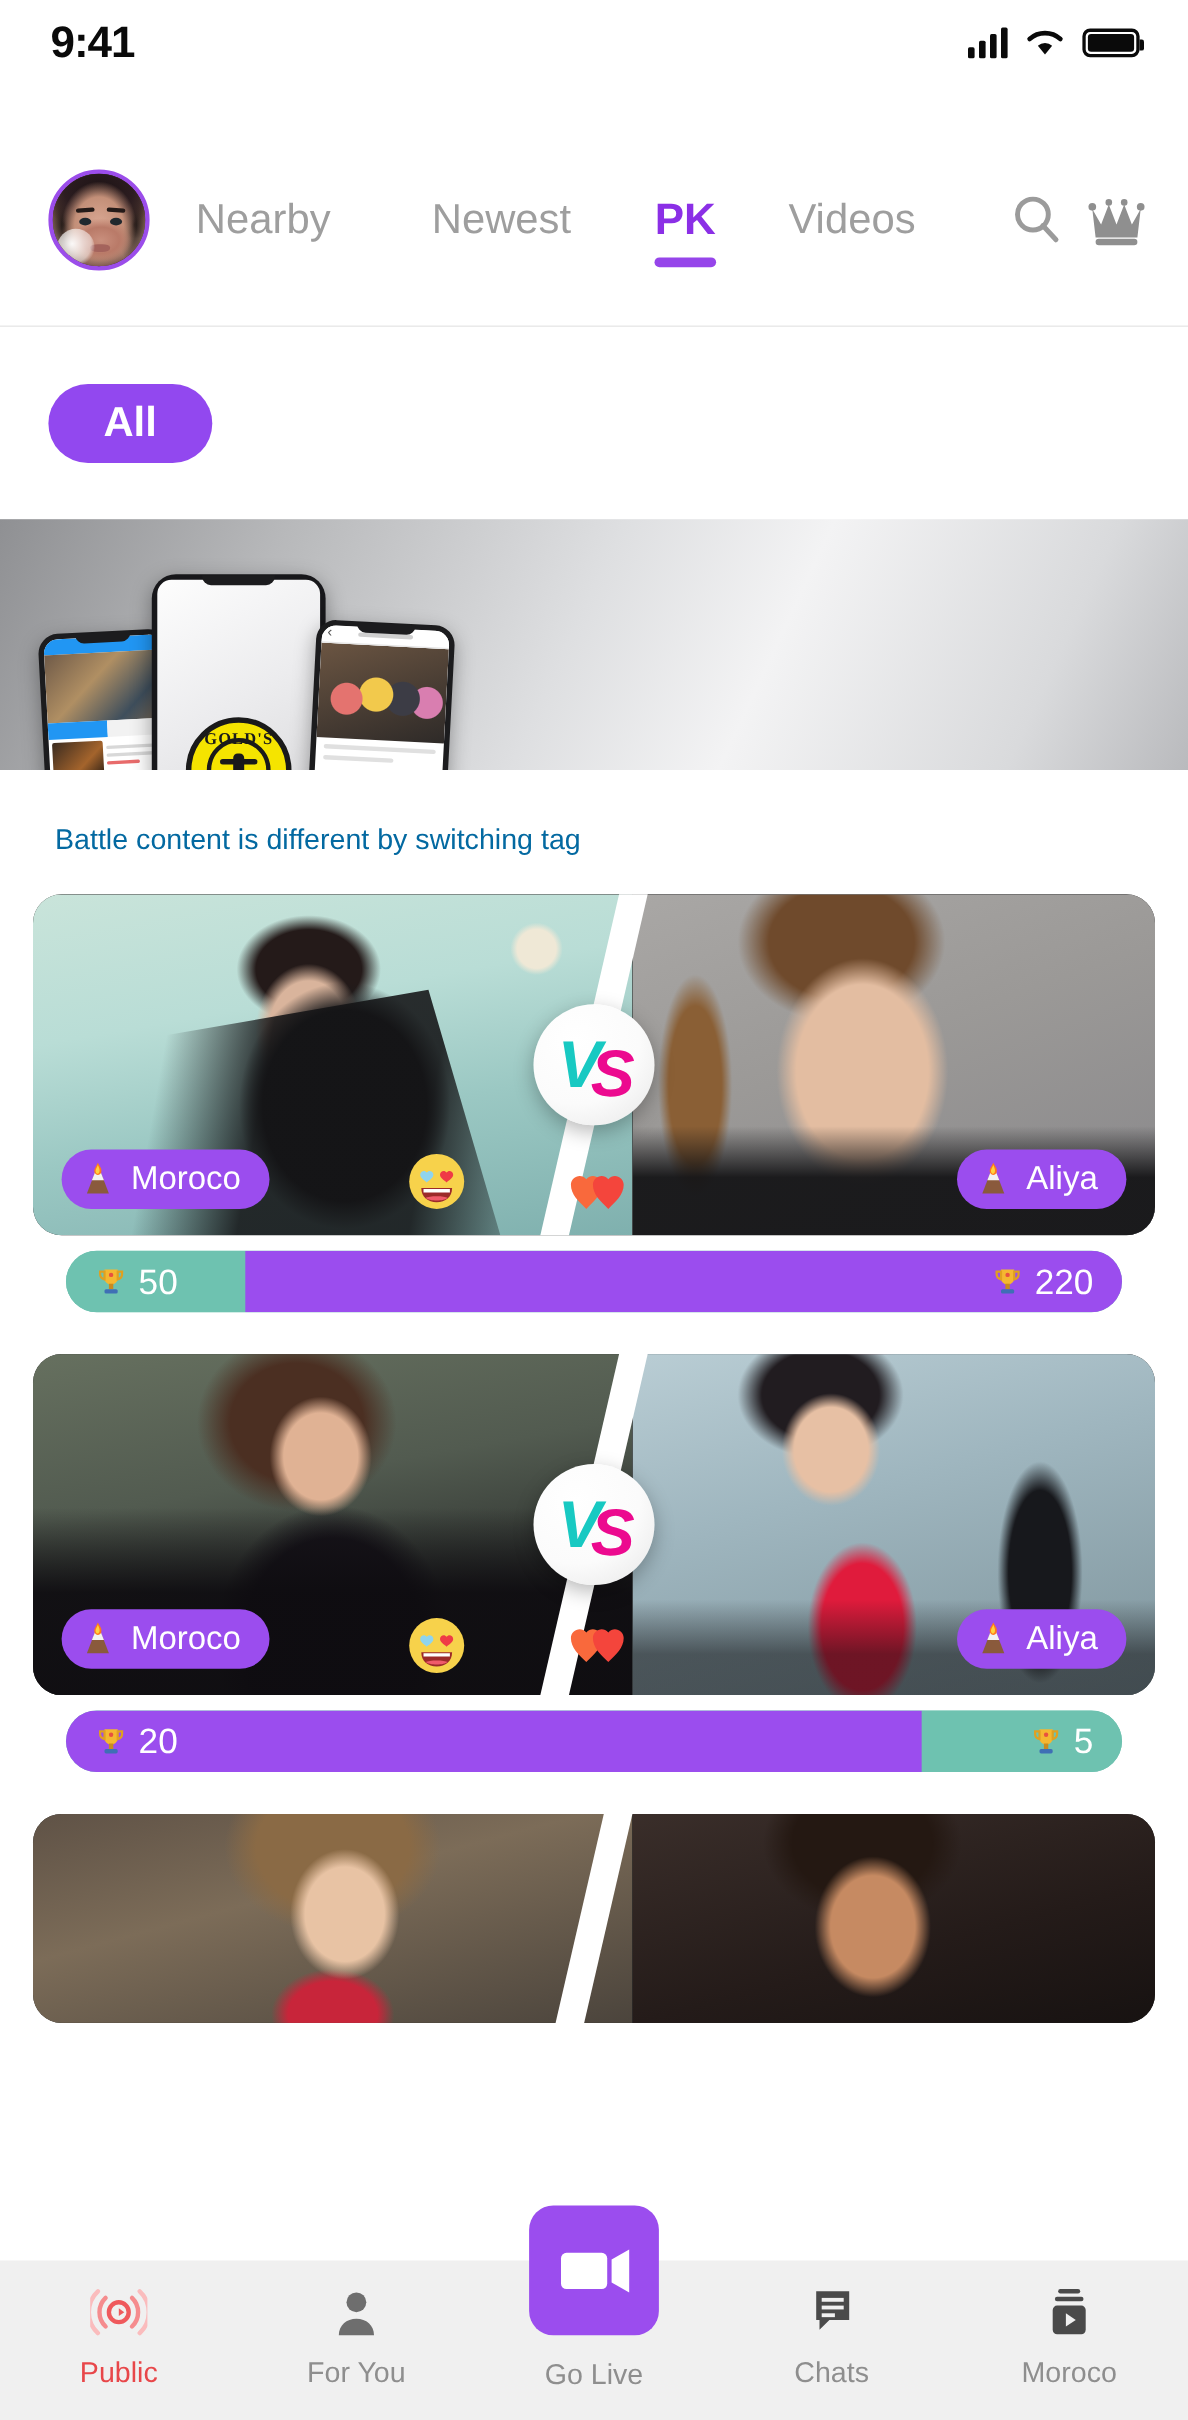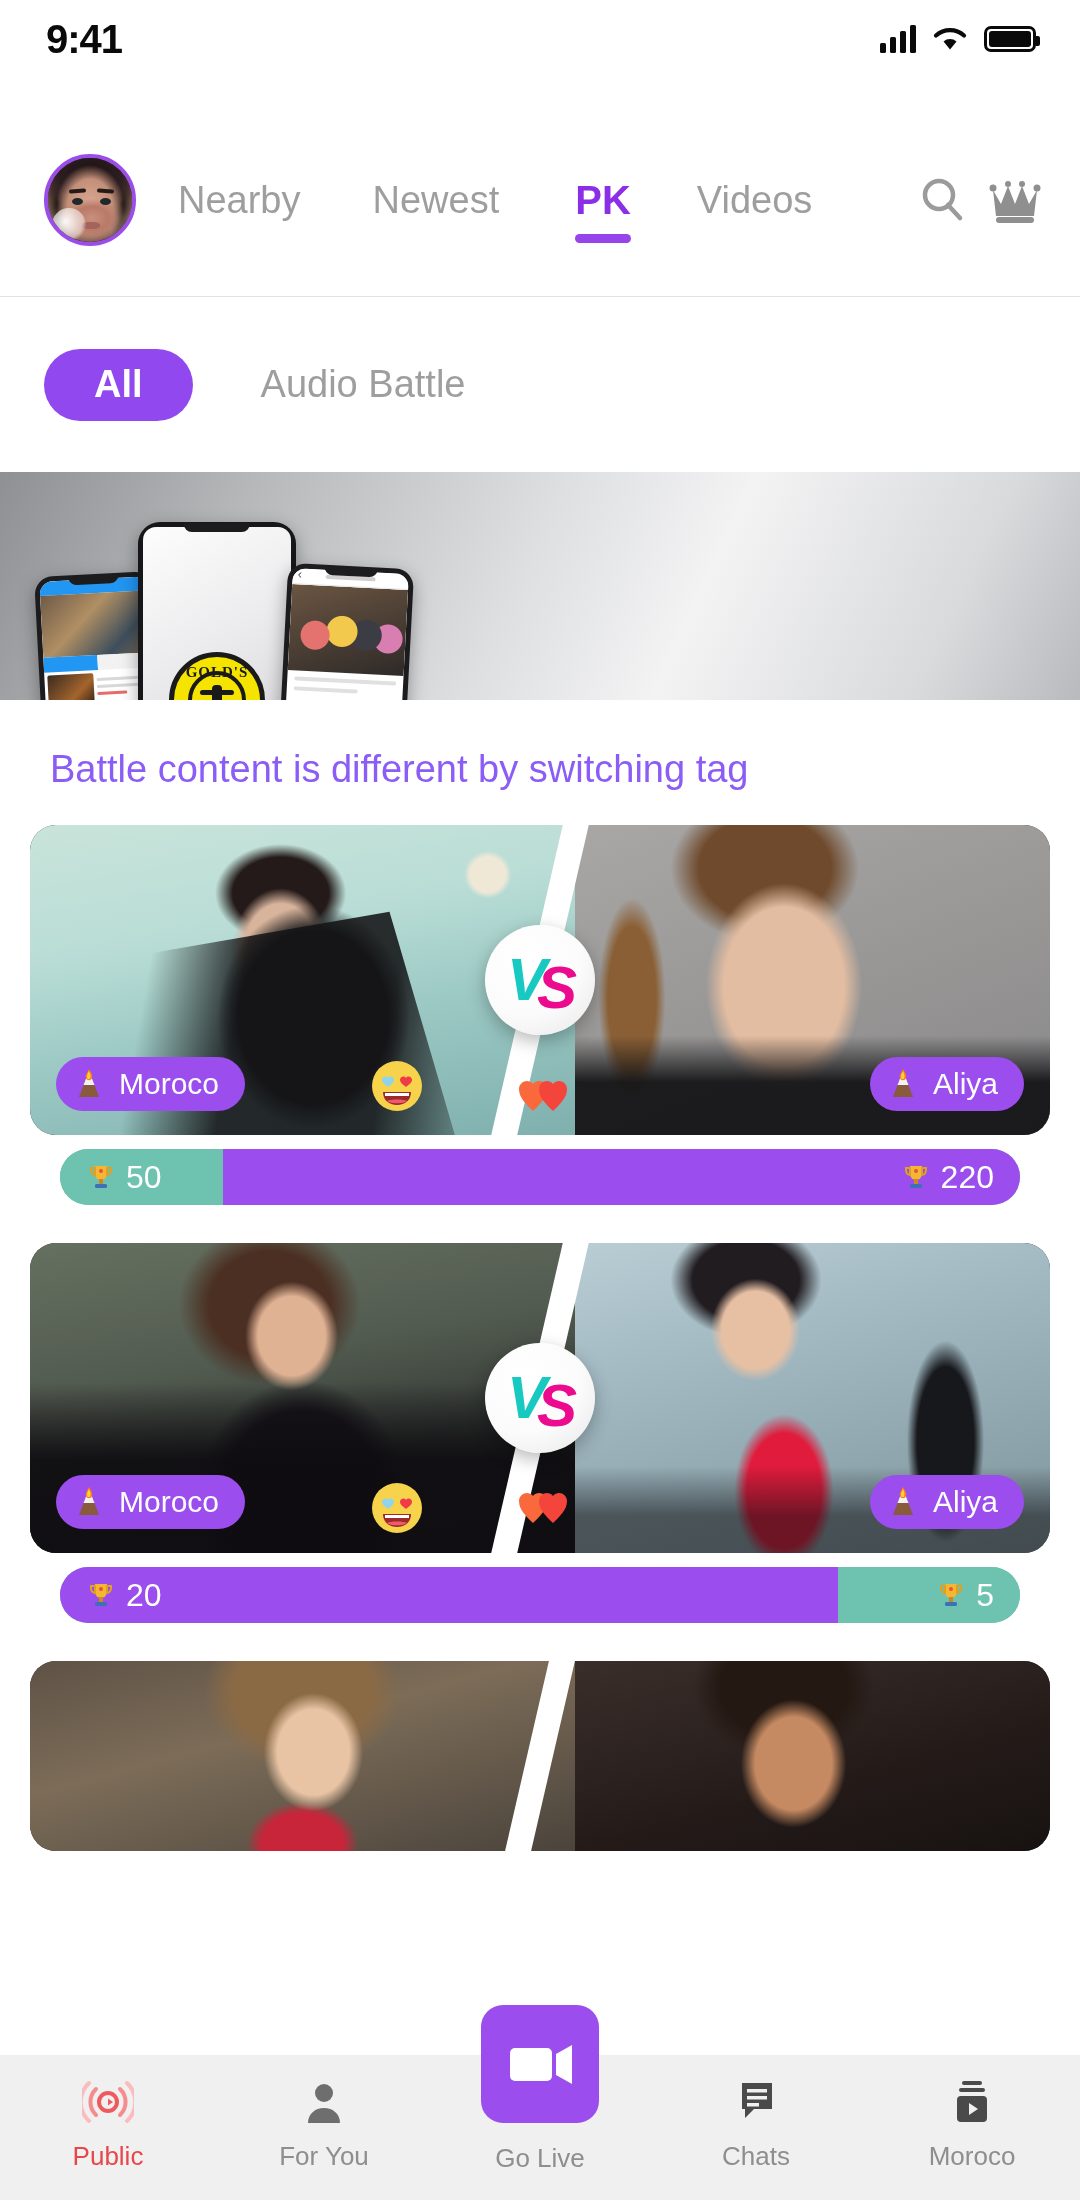--- a/index.html
+++ b/index.html
@@ -75,21 +75,21 @@
      background:radial-gradient(circle at 40% 40%, rgba(255,255,255,.95), rgba(255,255,255,.5) 60%, rgba(255,255,255,0) 75%); }
 
   .nav-items {
     display:flex; align-items:center; flex:1 1 auto;
     margin-top:26px; margin-left:42px; gap:0;
   }
   .nav-item {
     font-size:38px; color:#9e9e9e; font-weight:normal;
     padding:0 0; position:relative; white-space:nowrap;
   }
-  .nav-item.nb { margin-right:72px; }
+  .nav-item.nb { margin-right:92px; }
   .nav-item.nw { margin-right:76px; }
   .nav-item.pk { margin-right:66px; }
   .nav-item.active { color:#8b2fe6; font-weight:bold; font-size:40px; }
   .nav-underline {
     position:absolute; left:50%; transform:translateX(-50%);
     bottom:-20px; width:56px; height:9px; border-radius:5px; background:#9645ea;
   }
   .nav-icons { display:flex; align-items:center; gap:10px; margin-top:26px; margin-left:auto; }
   .icon-btn { width:62px; height:62px; display:flex; align-items:center; justify-content:center; }
 
@@ -174,21 +174,21 @@
     font-family:"Liberation Sans Narrow","Liberation Sans", sans-serif;
     font-weight:bold; font-size:47px; line-height:1.22;
     letter-spacing:0.5px;
     transform:scaleX(0.86); transform-origin:left center;
     white-space:nowrap;
   }
 
   
   .section-label {
     padding:48px 0 34px 50px;
-    font-size:38px; color:#8b5cf6;
+    font-size:26px; color:#0369a1;
   }
 
   
   .card-wrap { padding:0 30px; margin-bottom:38px; position:relative; }
   .card {
     position:relative; width:100%; height:310px;
     border-radius:26px; overflow:hidden; background:#222;
   }
   .half { position:absolute; top:0; bottom:0; overflow:hidden; }
   .half.left  { left:0;  right:46.6%; }
@@ -334,21 +334,20 @@
           <circle cx="50" cy="14" r="3.5" fill="#8f8f8f"></circle>
         <circle cx="21" cy="10" r="3" fill="#8f8f8f"></circle>
           <circle cx="35" cy="10" r="3" fill="#8f8f8f"></circle>
       </svg>
     </div>
   </div>
 </div>
 
 <div class="filters">
   <div class="pill active">All</div>
-  <div class="pill ab">Audio Battle</div>
 </div>
 
 <div class="banner">
   <div class="phones">
     <div class="ph ph1">
       <div class="notch"></div>
       <div class="scr">
         <div class="bar"></div>
         <div class="img"></div>
         <div class="tabs">

